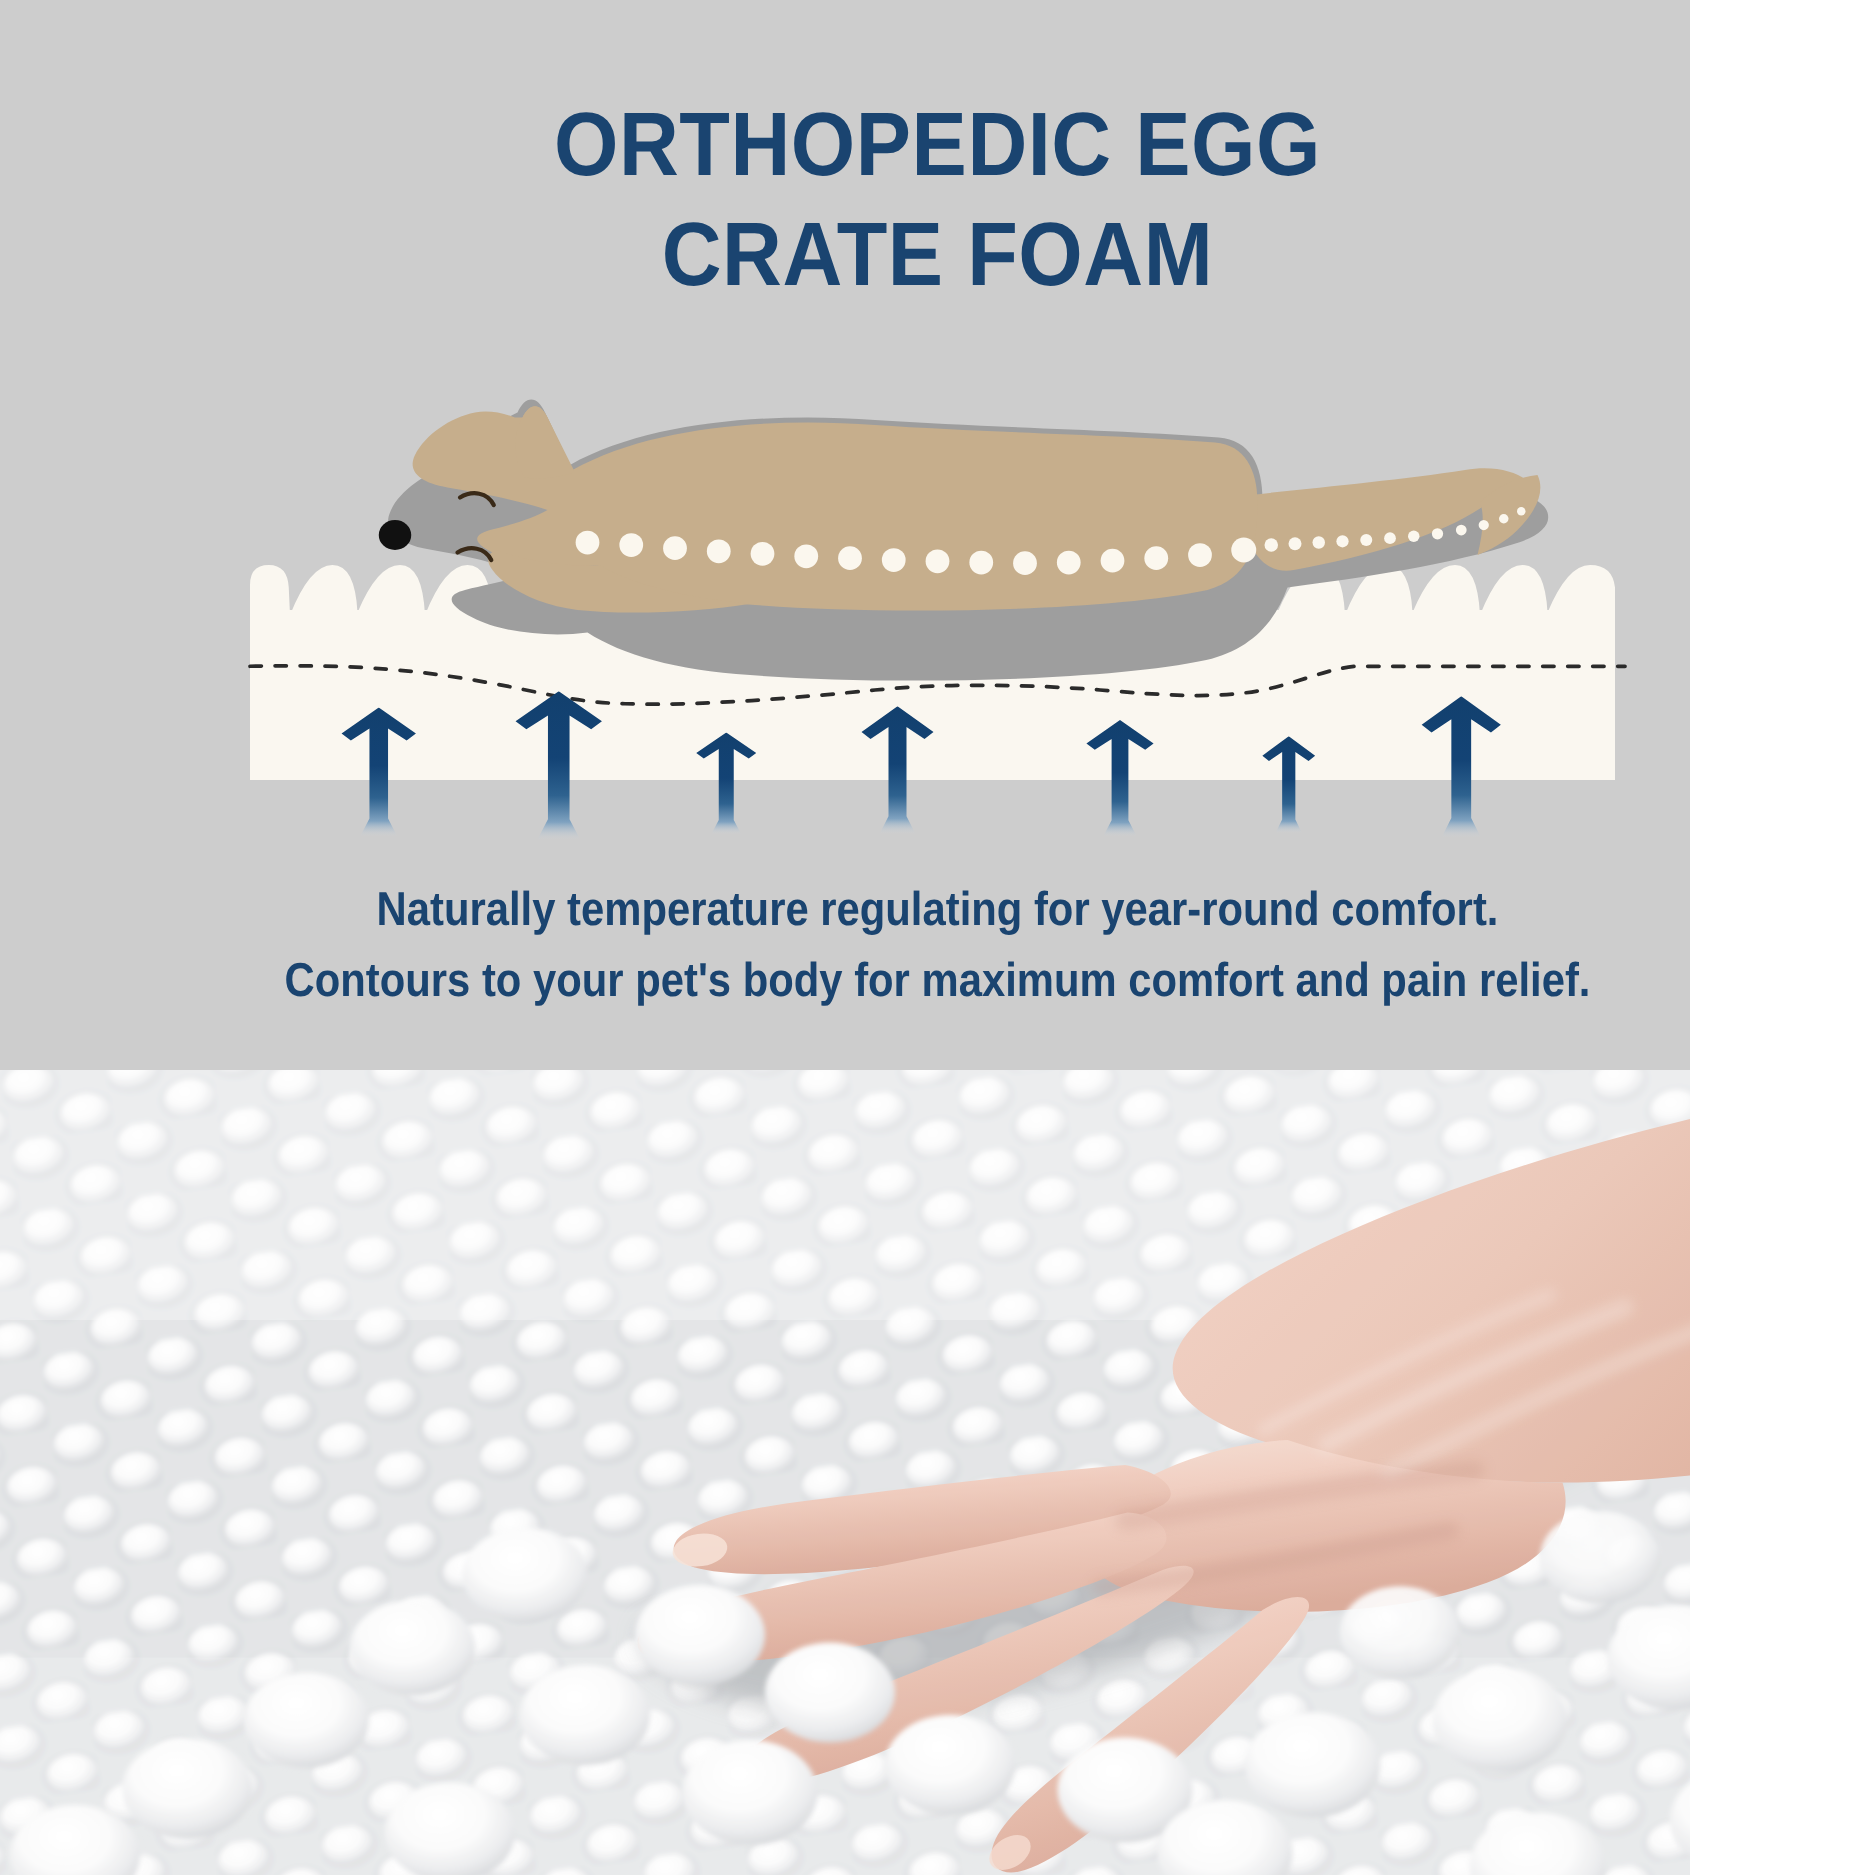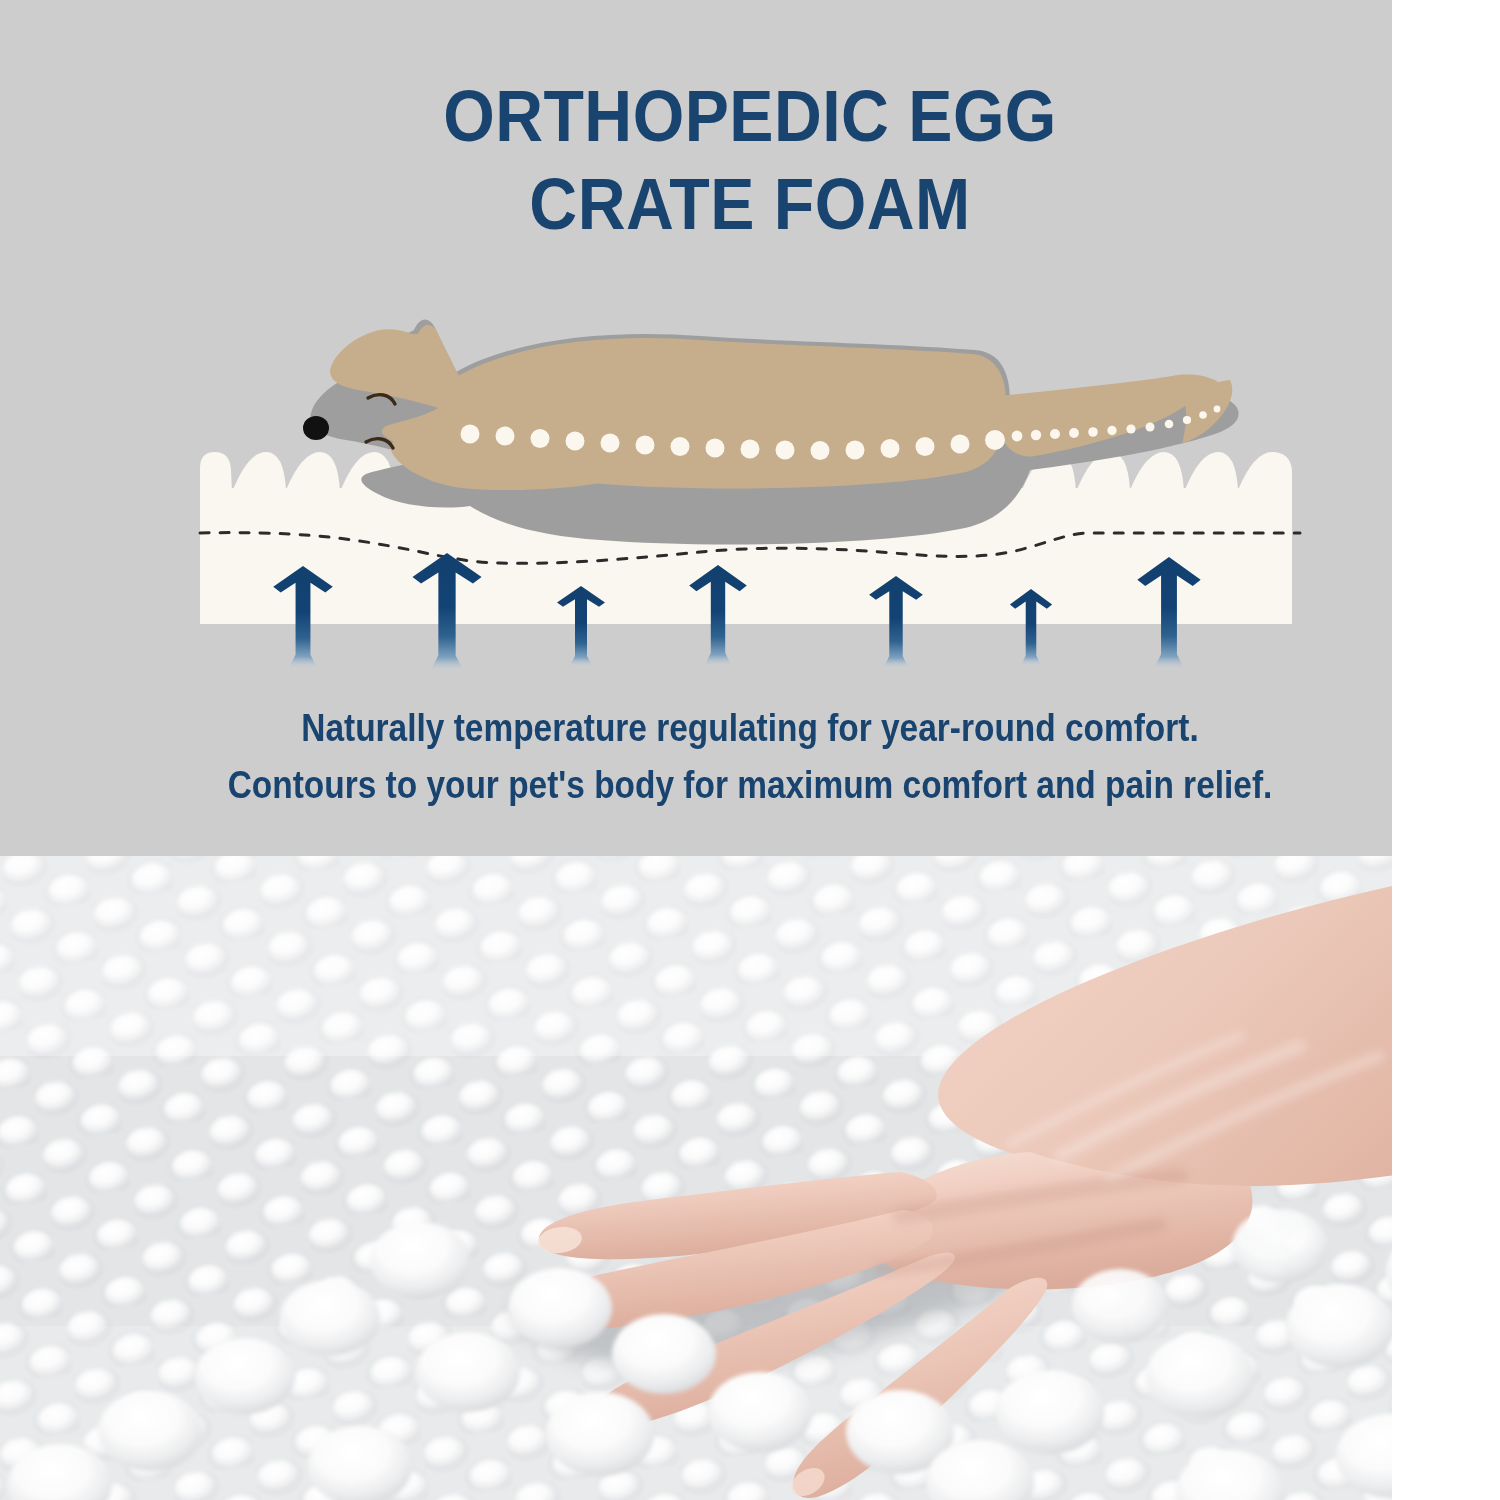--- a/index.html
+++ b/index.html
@@ -6,21 +6,20 @@
     margin: 0;
     padding: 0;
     background: #ffffff;
   }
   #page {
     position: relative;
     width: 1352px;
     height: 1500px;
     overflow: hidden;
     font-family: "Liberation Sans", sans-serif;
-    padding-left: 40px;
   }
 
   
   #top-panel {
     position: absolute;
     left: 0; top: 0;
     width: 1500px;
     height: 856px;
     background: #cdcdcd;
     overflow: hidden;

